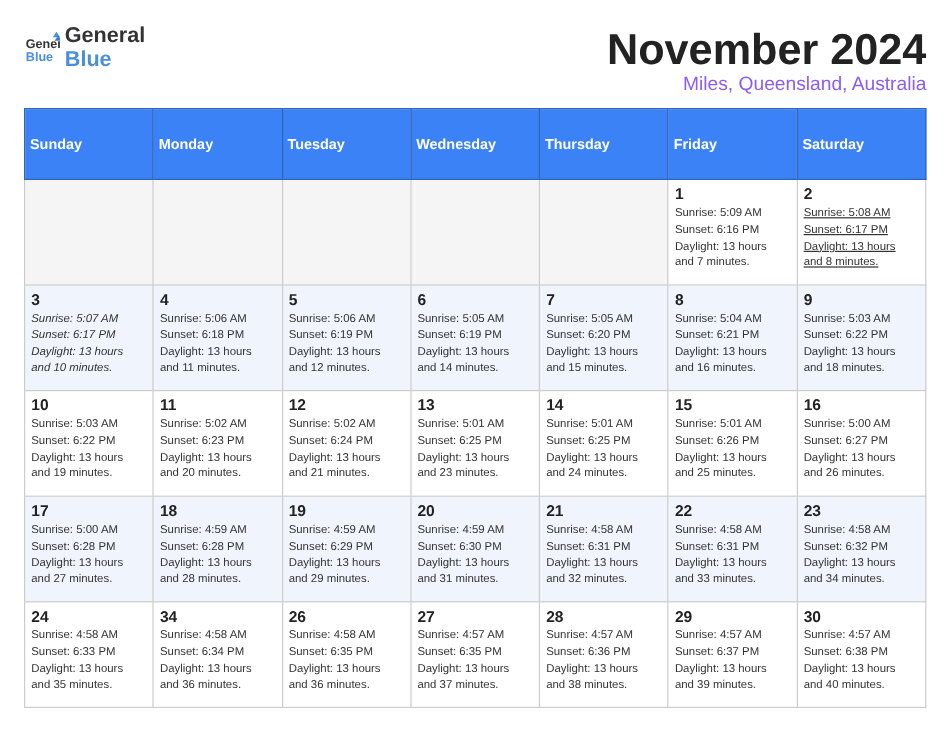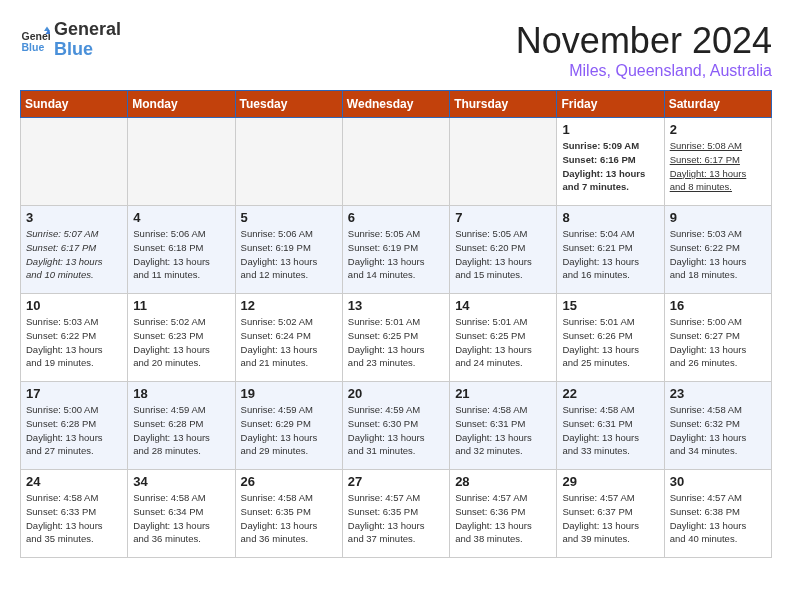--- a/index.html
+++ b/index.html
@@ -23,38 +23,38 @@
     }
     .logo-icon {
       width: 30px;
       height: 30px;
     }
     .title-area {
       text-align: right;
     }
     .month-title {
       font-size: 36px;
-      font-weight: normal;
+      font-weight: bold;
       color: #222;
     }
     .location-title {
       font-size: 16px;
       color: #8b5cf6;
     }
     table {
       width: 100%;
       border-collapse: collapse;
       table-layout: fixed;
     }
     th {
-      background: #c2410c;
+      background: #3b82f6;
       color: #fff;
       font-size: 12px;
       font-weight: bold;
-      padding: 6px 4px;
+      padding: 22px 4px;
       text-align: left;
       border: 1px solid #2d65b8;
     }
     td {
       border: 1px solid #ccc;
       vertical-align: top;
       padding: 4px 5px;
       font-size: 10px;
       color: #333;
       height: 88px;
@@ -115,21 +115,21 @@
   </thead>
   <tbody id="calendar-body">
   <tr>
         <td class="empty"></td>
         <td class="empty"></td>
         <td class="empty"></td>
         <td class="empty"></td>
         <td class="empty"></td>
         <td>
           <span class="day-number">1</span>
-          <div class="day-info" style="white-space: pre-line; font-weight: bold;">Sunrise: 5:09 AM
+          <div class="day-info" style="white-space: pre-line;">Sunrise: 5:09 AM
 Sunset: 6:16 PM
 Daylight: 13 hours
 and 7 minutes.</div>
         </td>
         <td>
           <span class="day-number">2</span>
           <div class="day-info" style="white-space: pre-line; text-decoration: underline;">Sunrise: 5:08 AM
 Sunset: 6:17 PM
 Daylight: 13 hours
 and 8 minutes.</div>

